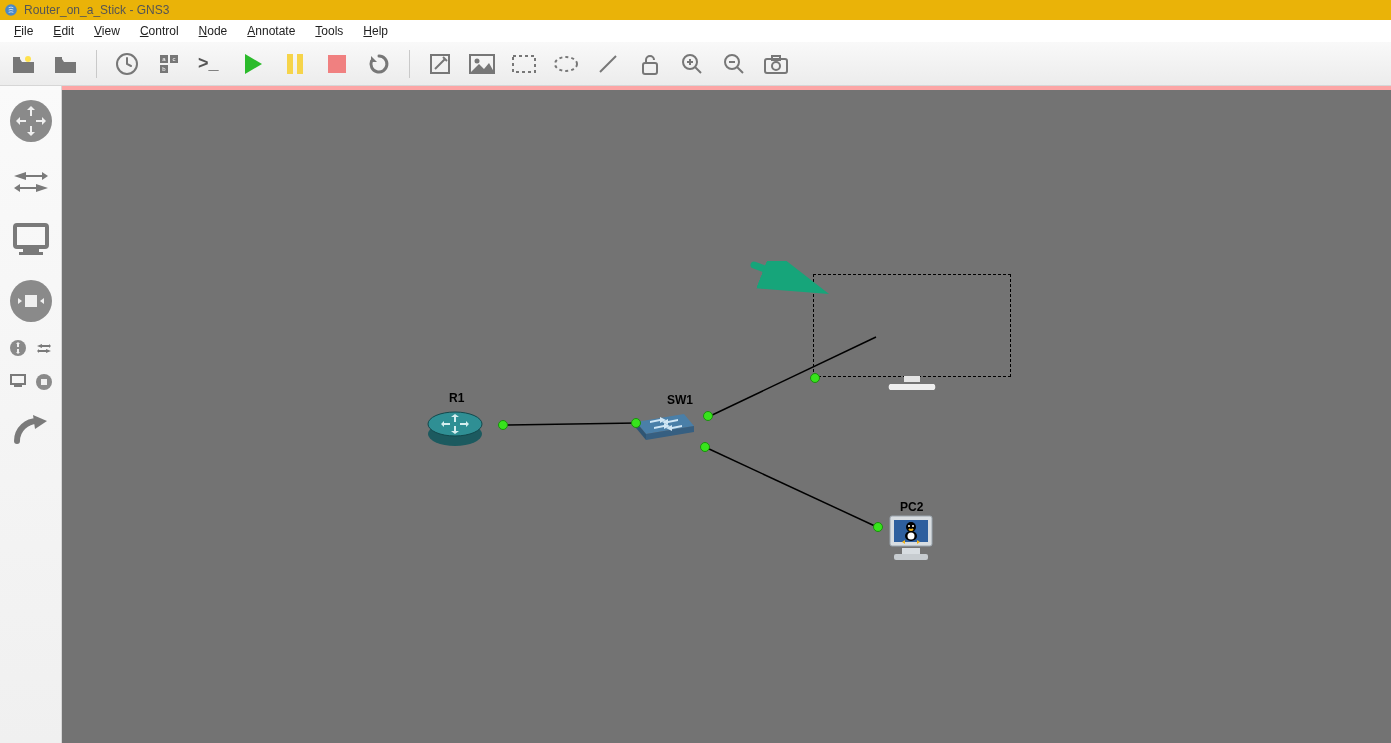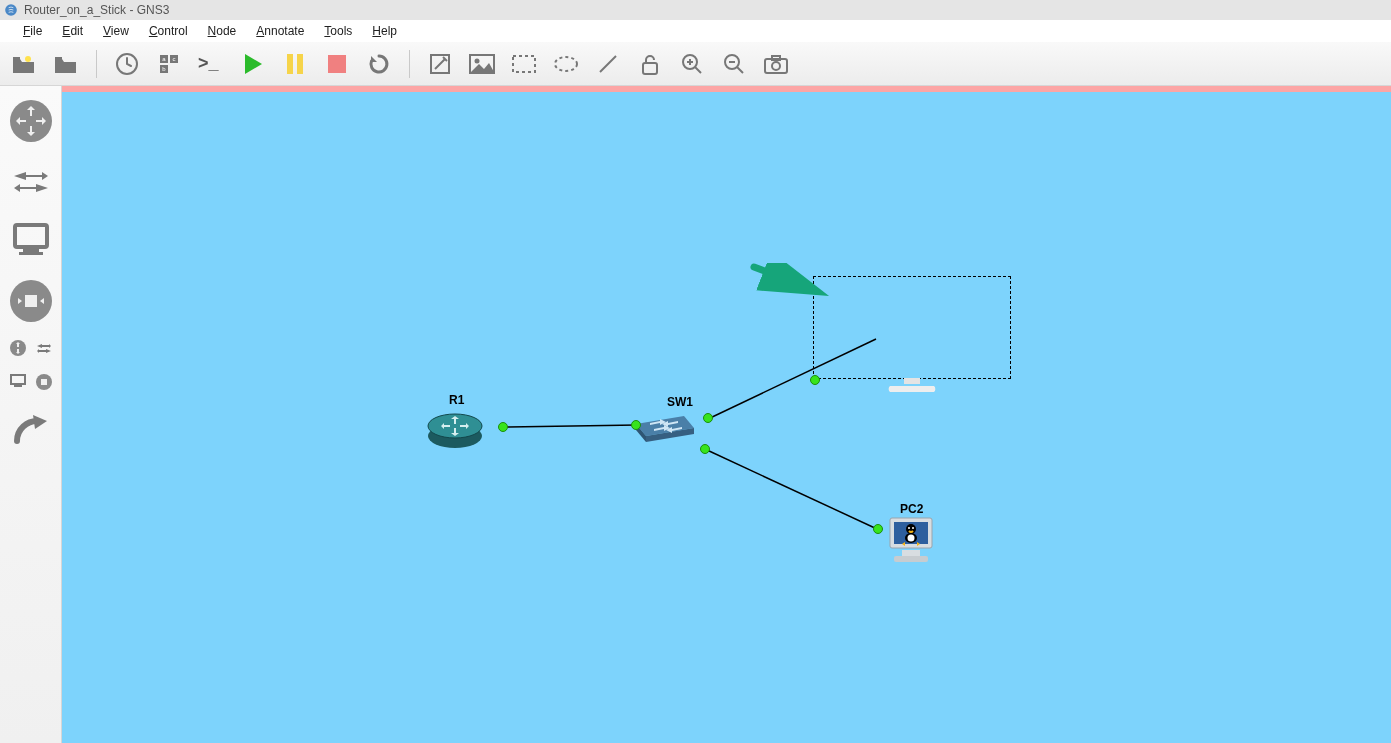--- a/index.html
+++ b/index.html
@@ -1,29 +1,29 @@
 <!DOCTYPE html>
 <html><head>
 <meta charset="utf-8">
 <style>
   * { box-sizing: border-box; margin: 0; padding: 0; }
   body { font-family: "Segoe UI", Tahoma, sans-serif; font-size: 12px; background: #fff; width: 1391px; height: 743px; overflow: hidden; color: #333; }
-  .titlebar { height: 20px; background: #e5e5e5; display: flex; align-items: center; padding: 0 4px; font-size: 12px; color: #555; }
+  .titlebar { height: 20px; background: #eab308; display: flex; align-items: center; padding: 0 4px; font-size: 12px; color: #555; }
   .titlebar .app-icon { width: 14px; height: 14px; margin-right: 6px; }
-  .menubar { height: 22px; background: #fff; display: flex; align-items: center; padding: 0 6px; gap: 4px; margin-left: 9px; }
+  .menubar { height: 22px; background: #fff; display: flex; align-items: center; padding: 0 6px; gap: 4px; }
   .menubar .menu { padding: 2px 8px; font-size: 12px; color: #222; cursor: default; }
   .menubar .menu u { text-decoration: underline; }
   .toolbar { height: 44px; background: linear-gradient(to bottom, #f9f9f9, #ececec); border-bottom: 1px solid #d6d6d6; display: flex; align-items: center; padding: 0 10px; gap: 14px; }
   .toolbar .sep { width: 1px; height: 28px; background: #c9c9c9; margin: 0 2px; }
   .tbtn { width: 28px; height: 28px; display: flex; align-items: center; justify-content: center; cursor: default; }
   .left-dock { position: absolute; top: 86px; left: 0; width: 62px; bottom: 0; background: linear-gradient(to bottom, #fafafa, #f0f0f0); border-right: 1px solid #d6d6d6; display: flex; flex-direction: column; align-items: center; padding-top: 12px; gap: 14px; }
   .dock-big { width: 46px; height: 46px; display:flex; align-items:center; justify-content:center; }
   .dock-row { display:flex; gap:6px; }
   .dock-small { width:20px; height:20px; display:flex; align-items:center; justify-content:center; }
-  .canvas-wrap { position: absolute; top: 86px; left: 62px; right: 0; bottom: 0; background: #7dd3fc; border-top: 6px solid #fca5a5; overflow:hidden; }
+  .canvas-wrap { position: absolute; top: 86px; left: 62px; right: 0; bottom: 0; background: #737373; border-top: 4px solid #fca5a5; overflow:hidden; }
   .canvas { position: relative; width: 100%; height: 100%; }
   .node-label { position: absolute; font-weight: bold; font-size: 12px; color: #000; white-space: nowrap; }
   .port-dot { position: absolute; width: 10px; height: 10px; background:#37e41c; border-radius:50%; border:1px solid #1a8f0d; }
   .link-line { stroke:#000; stroke-width:1.5; }
   .dashed-rect { position:absolute; border:1.5px dashed #000; background:transparent; }
   .arrow-annot { position:absolute; }
 </style>
 </head>
 <body>
 

